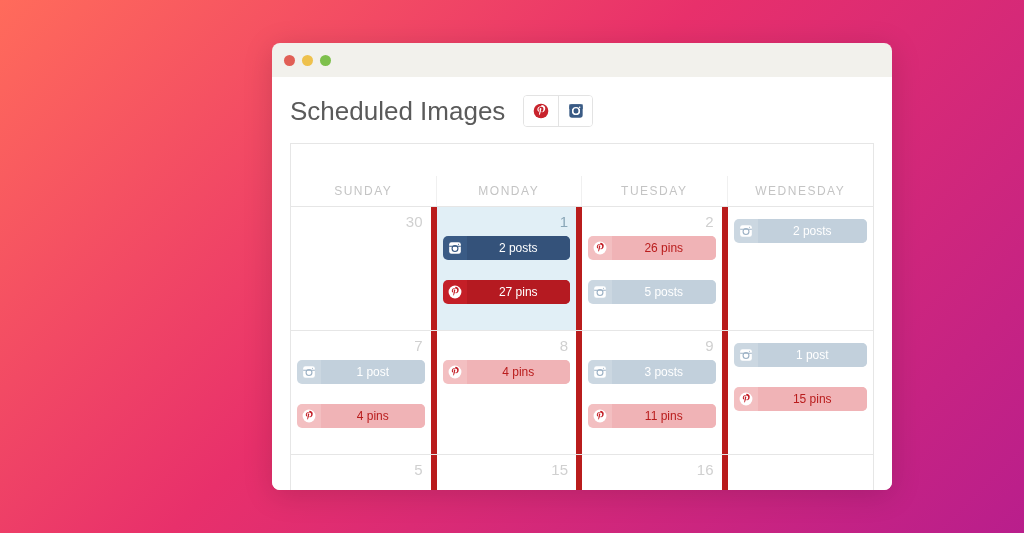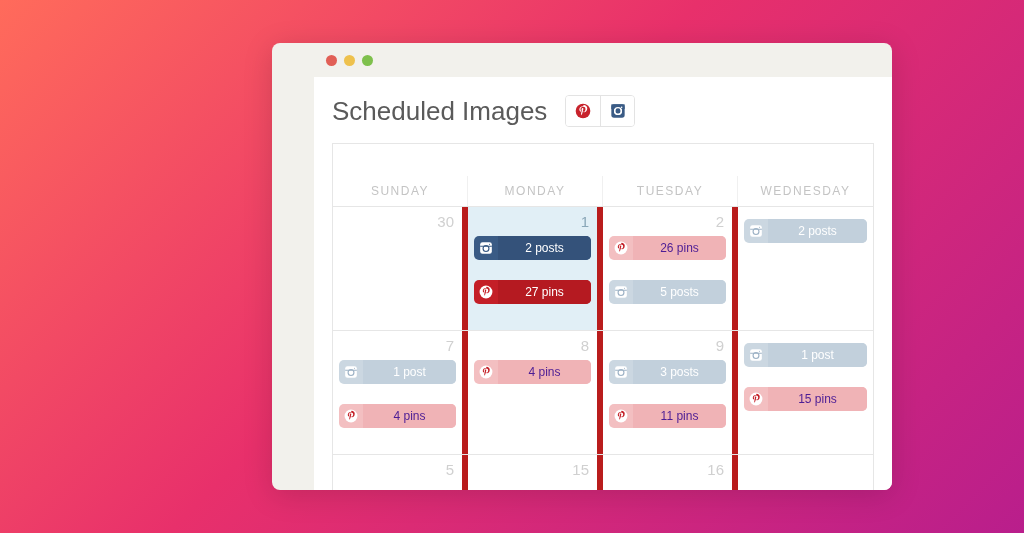--- a/index.html
+++ b/index.html
@@ -13,21 +13,20 @@
       overflow: hidden;
     }
     .window {
       background: #f2f1ec;
       border-radius: 8px;
       width: 620px;
       margin-left: 140px;
       margin-top: 0px;
       overflow: hidden;
       box-shadow: 0 5px 30px rgba(0,0,0,0.15);
-      padding-left: 42px;
     }
     .titlebar {
       height: 34px;
       display: flex;
       align-items: center;
       padding: 0 12px;
       gap: 7px;
     }
     .tl-dot { width: 11px; height: 11px; border-radius: 50%; }
     .dot-r { background: #e15f56; }
@@ -79,21 +78,21 @@
     }
     .badge .ic { width: 24px; display: flex; align-items: center; justify-content: center; color: #fff; }
     .badge .lbl { flex: 1; background: rgba(0,0,0,0.12); color: #fff; text-align: center; height: 100%; display: flex; align-items: center; justify-content: center; }
     .b-ig { background: #3a5b85; }
     .b-ig .lbl { background: #34527a; }
     .b-pin { background: #c41f27; }
     .b-pin .lbl { background: #b51a21; }
     .b-ig-faded { background: #cbd7e1; }
     .b-ig-faded .lbl { background: #c2d0dc; color: #fff; }
     .b-pin-faded { background: #f3bfc1; }
-    .b-pin-faded .lbl { background: #f0b3b6; color: #4c1d95; }
+    .b-pin-faded .lbl { background: #f0b3b6; color: #b91c1c; }
     .row2 .cell { min-height: 100px; }
     .row3 .cell { min-height: 30px; }
   </style>
 </head>
 <body>
 
 <div class="window">
   <div class="titlebar">
     <div class="tl-dot dot-r"></div>
     <div class="tl-dot dot-y"></div>

